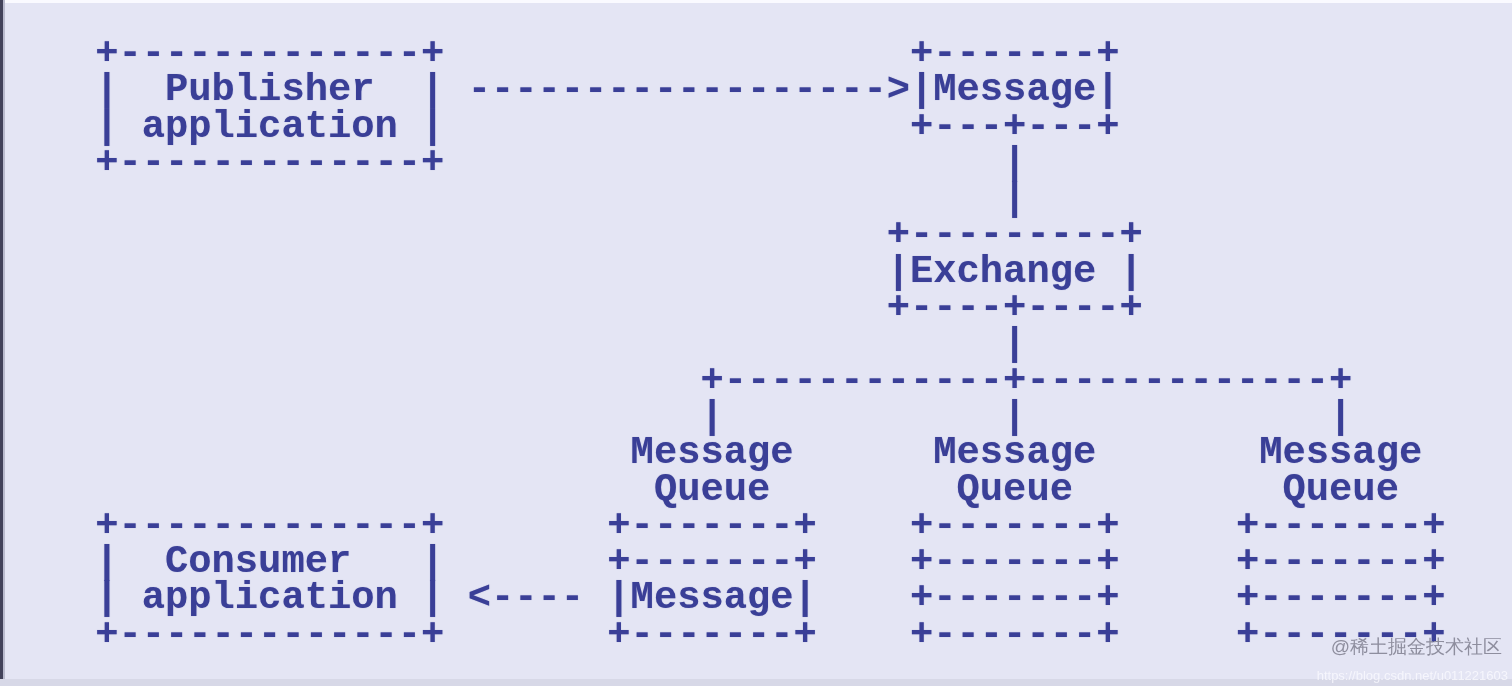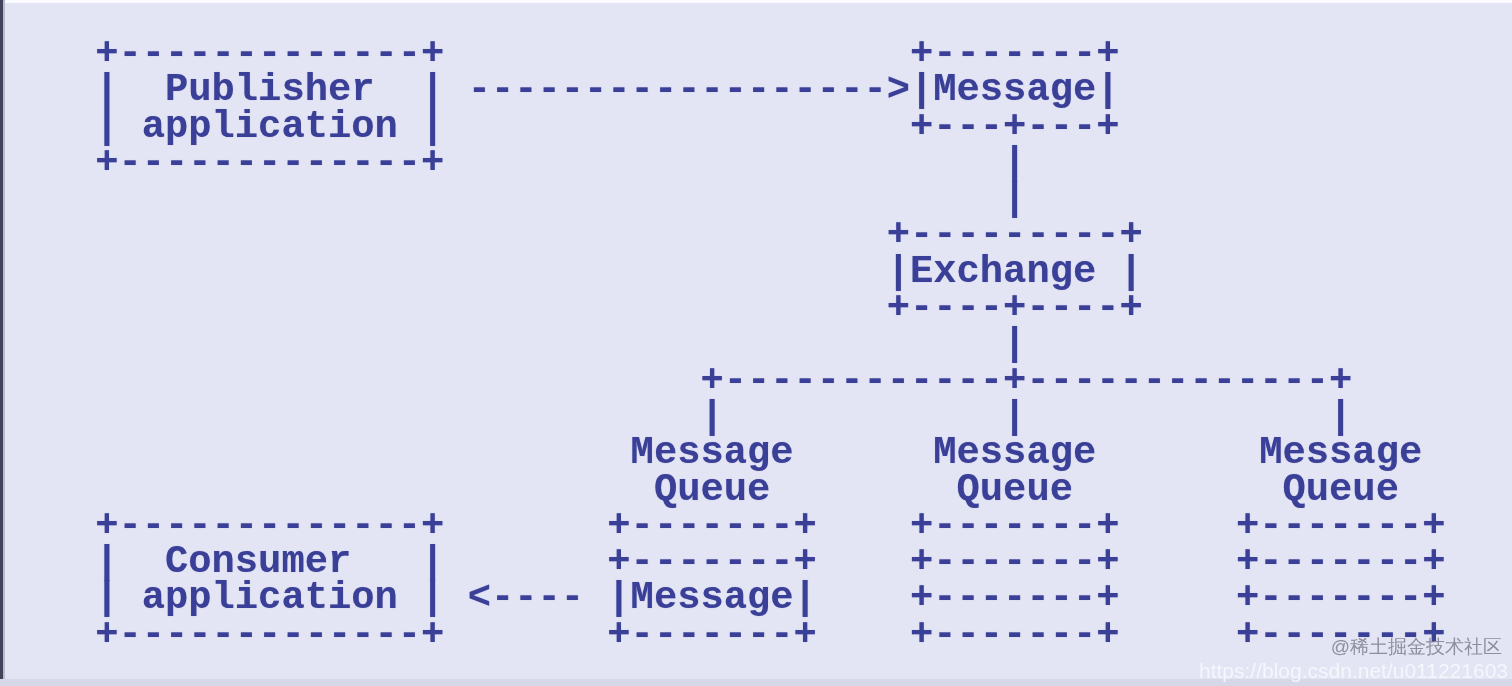--- a/index.html
+++ b/index.html
@@ -61,21 +61,21 @@
     font-family: "Liberation Sans", "DejaVu Sans", sans-serif;
     font-size: 19px;
     color: #8e8e9e;
     white-space: nowrap;
   }
   .wm-url {
     position: absolute;
     right: 4px;
     bottom: 3px;
     font-family: "Liberation Sans", "DejaVu Sans", sans-serif;
-    font-size: 21px;
+    font-size: 13px;
     color: rgba(250, 250, 255, 0.8);
     white-space: nowrap;
   }
 </style>
 </head>
 <body>
 
 <div class="stage">
 
   <div class="top-line"></div>

